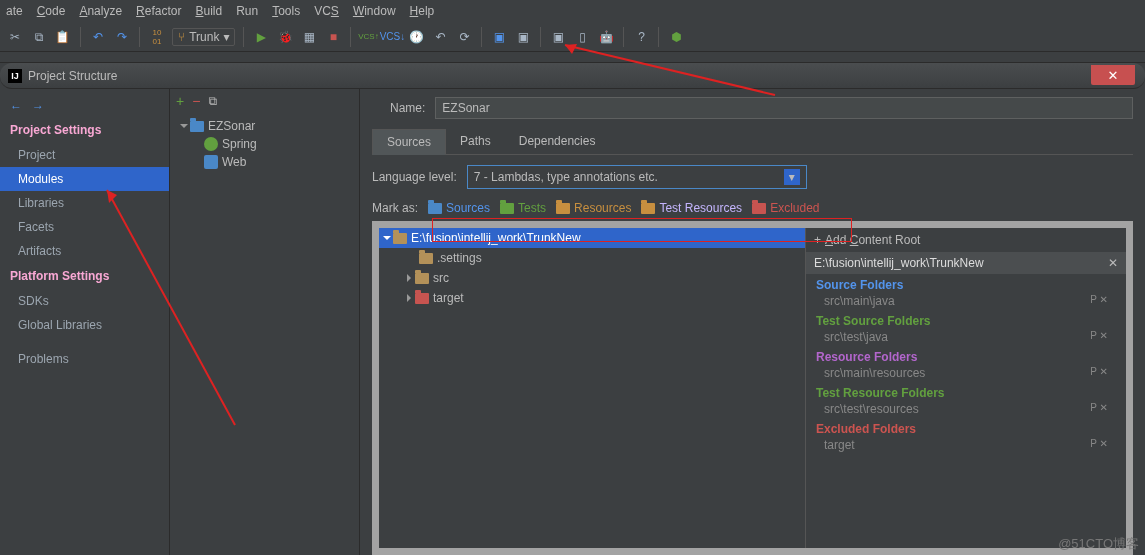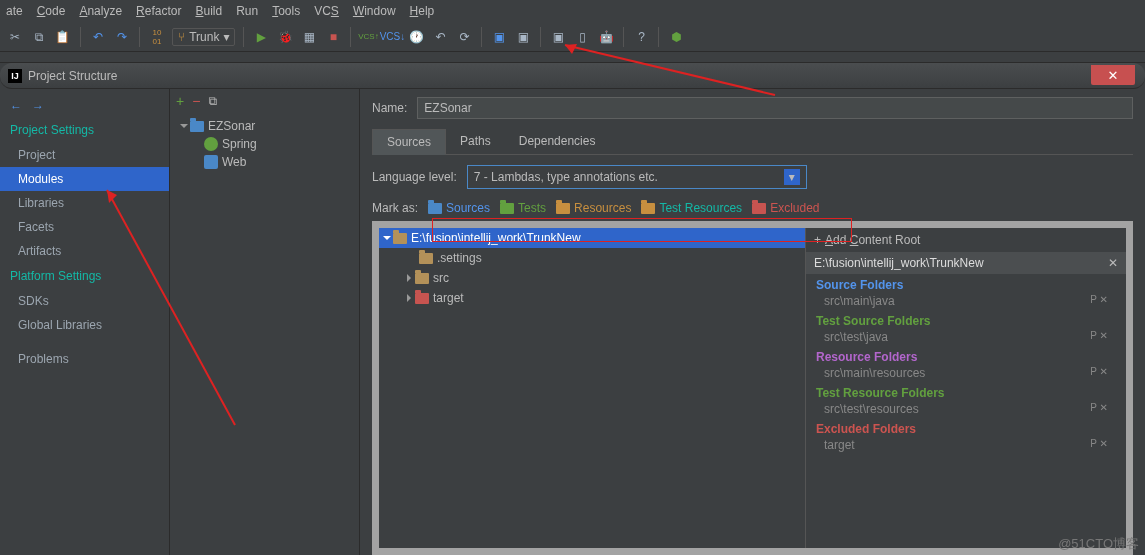--- a/index.html
+++ b/index.html
@@ -11,21 +11,21 @@
 .tb-icon{width:18px;height:18px;display:flex;align-items:center;justify-content:center;color:#a9b7c6;}
 .tb-sep{width:1px;height:20px;background:#555;margin:0 2px;}
 .trunk{display:flex;align-items:center;gap:4px;border:1px solid #555;padding:1px 5px;border-radius:2px;}
 .dialog{position:absolute;top:62px;left:0;right:0;bottom:0;background:#3c3f41;border-top:1px solid #2b2b2b;}
 .dlg-title{height:26px;background:linear-gradient(#4a4d4f,#3c3f41);display:flex;align-items:center;padding:0 8px;border-bottom:1px solid #2b2b2b;border-radius:12px;}
 .dlg-title .icon{width:14px;height:14px;background:#000;margin-right:6px;display:flex;align-items:center;justify-content:center;color:#fff;font-size:9px;font-weight:bold;}
 .close-btn{position:absolute;right:10px;top:2px;width:44px;height:20px;background:#c75050;color:#fff;display:flex;align-items:center;justify-content:center;font-size:13px;border-radius:0 0 2px 2px;}
 .dlg-body{display:flex;height:calc(100% - 26px);}
 .sidebar{width:170px;background:#3c3f41;border-right:1px solid #2b2b2b;padding-top:4px;}
 .sb-toprow{height:24px;display:flex;align-items:center;padding:0 10px;gap:10px;}
-.sb-heading{padding:6px 10px;color:#14b8a6;font-weight:normal;}
+.sb-heading{padding:6px 10px;color:#f9a8d4;font-weight:bold;}
 .sb-item{padding:5px 18px;color:#9ca6b0;cursor:pointer;}
 .sb-item.sel{background:#2f65ca;color:#fff;}
 .mid{width:190px;border-right:1px solid #2b2b2b;display:flex;flex-direction:column;}
 .mid-tb{height:24px;display:flex;align-items:center;padding:0 6px;gap:8px;}
 .mid-tree{flex:1;padding:4px 0;}
 .tnode{display:flex;align-items:center;gap:4px;padding:2px 6px;}
 .tnode.lv1{padding-left:12px;}
 .tnode.lv2{padding-left:34px;}
 .tri{width:0;height:0;border-left:4px solid #999;border-top:4px solid transparent;border-bottom:4px solid transparent;display:inline-block;}
 .tri.open{transform:rotate(90deg);}
@@ -35,21 +35,21 @@
 .fld.blue::before{background:#4a88c7;}
 .fld.green{background:#62a03f;}
 .fld.green::before{background:#62a03f;}
 .fld.orange{background:#c78f3f;}
 .fld.orange::before{background:#c78f3f;}
 .fld.red{background:#c75450;}
 .fld.red::before{background:#c75450;}
 .spring{width:14px;height:14px;border-radius:50%;background:#62a03f;display:inline-block;}
 .web{width:14px;height:14px;background:#4a88c7;border-radius:2px;display:inline-block;}
 .main{flex:1;display:flex;flex-direction:column;padding:8px 12px 0 12px;}
-.namerow{display:flex;align-items:center;gap:10px;margin-bottom:10px;}
+.namerow{display:flex;align-items:center;gap:10px;margin-bottom:10px;margin-left:18px;}
 .namerow input{flex:1;background:#45494a;border:1px solid #5e6060;color:#bbb;padding:3px 6px;}
 .tabs{display:flex;border-bottom:1px solid #555;margin-bottom:10px;}
 .tab{padding:5px 14px;color:#bbb;cursor:pointer;}
 .tab.sel{background:#515658;border:1px solid #555;border-bottom:1px solid #515658;margin-bottom:-1px;}
 .langrow{display:flex;align-items:center;gap:10px;margin-bottom:12px;}
 .langsel{width:340px;display:flex;align-items:center;background:#3c3f41;border:1px solid #4a88c7;padding:3px 6px;color:#bbb;}
 .langsel .arrow{margin-left:auto;width:16px;height:16px;background:#2f65ca;display:flex;align-items:center;justify-content:center;}
 .markrow{display:flex;align-items:center;gap:10px;margin-bottom:6px;}
 .mk{display:flex;align-items:center;gap:4px;}
 .content-split{display:flex;flex:1;border:7px solid #a3a3a3;}
@@ -204,21 +204,21 @@
         <span class="mk">
             <span class="fld green"></span>
             <span style="color:#62a03f">Tests</span>
           </span>
         <span class="mk">
             <span class="fld orange"></span>
             <span style="color:#c78f3f">Resources</span>
           </span>
         <span class="mk">
             <span class="fld orange"></span>
-            <span style="color:#14b8a6">Test Resources</span>
+            <span style="color:#c4b5fd">Test Resources</span>
           </span>
         <span class="mk">
             <span class="fld red"></span>
             <span style="color:#cc5450">Excluded</span>
           </span>
       </div>
       <div class="content-split">
         <div class="ftree">
           <div class="row sel">
             <span class="tri open" style="border-left-color:#fff"></span>

